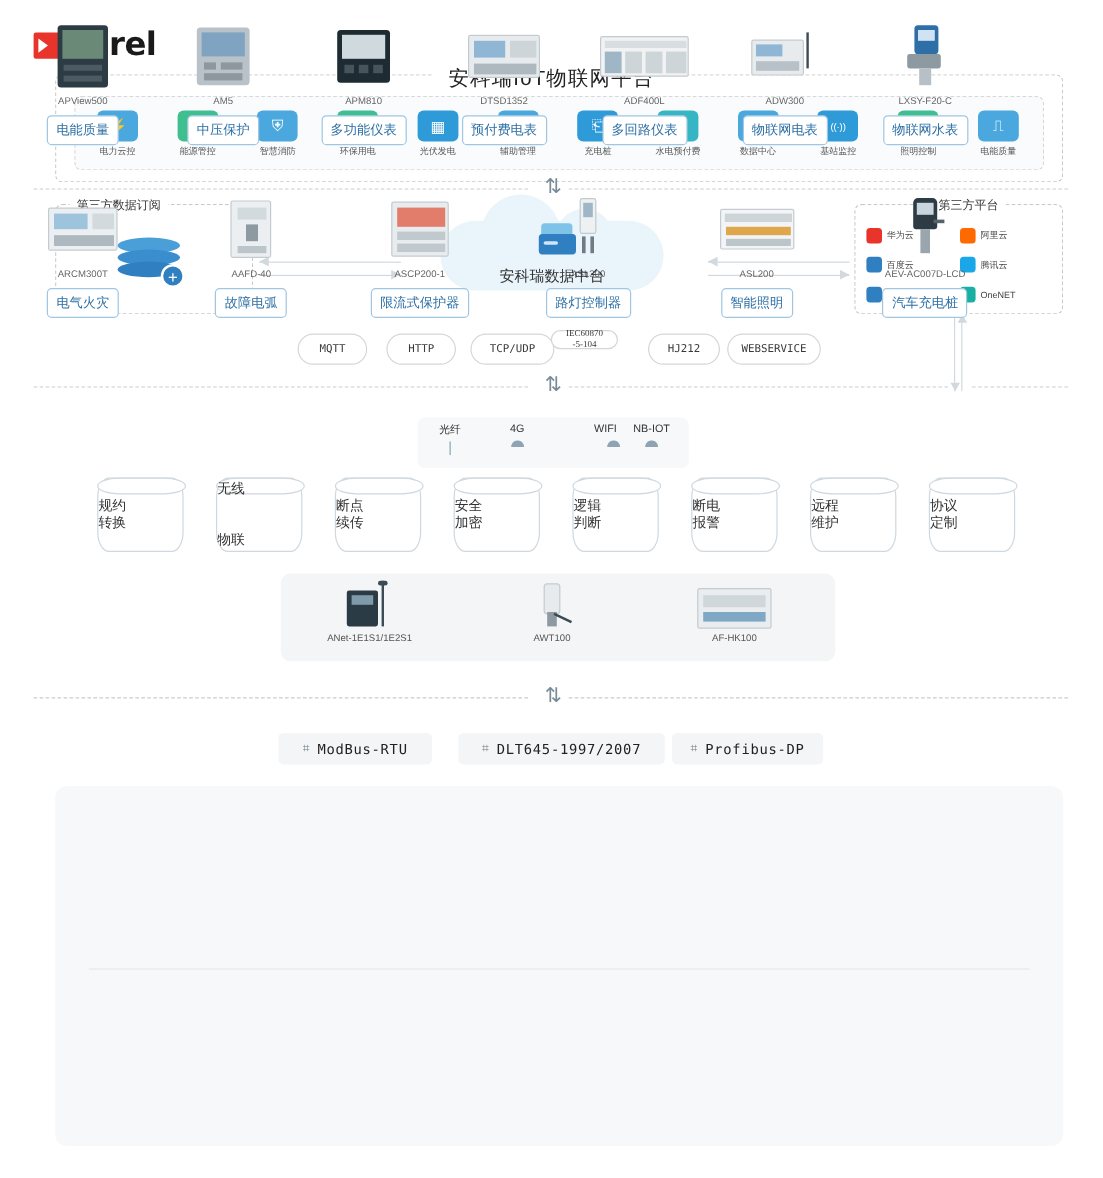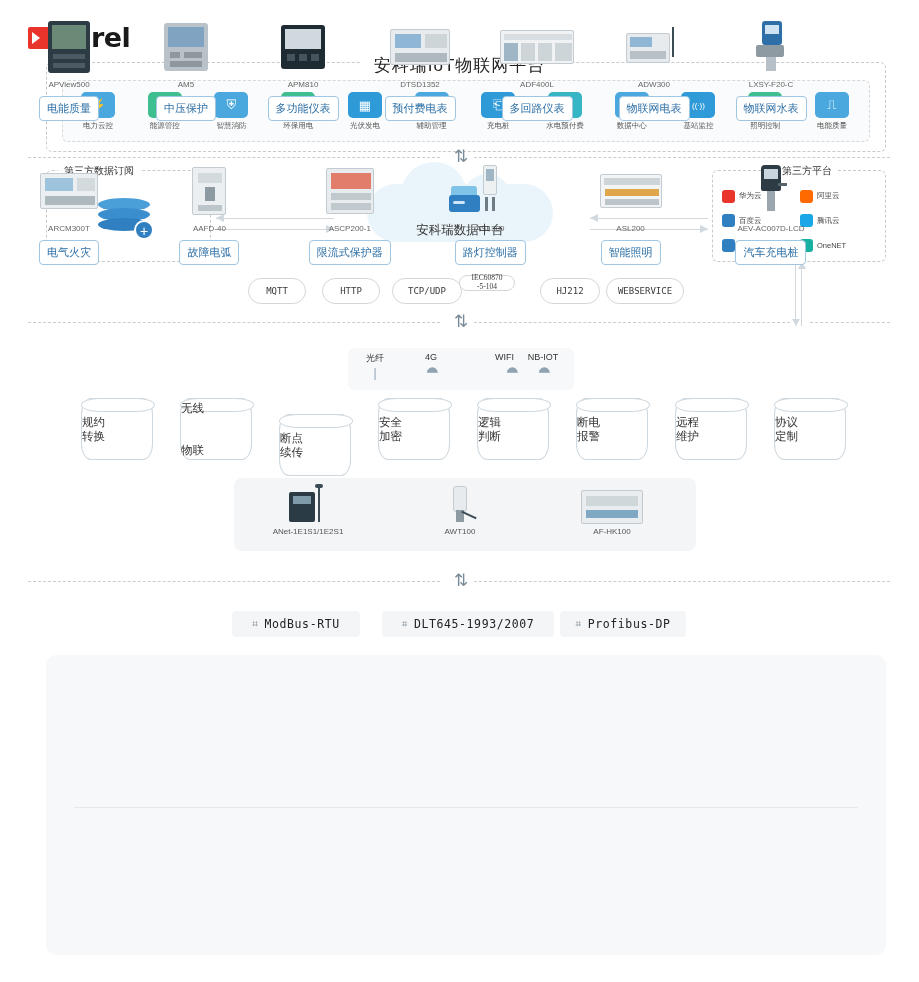--- a/index.html
+++ b/index.html
@@ -426,21 +426,21 @@
 
 <div id="cap-row">
     <div class="cyl" style="left: 81px; top: 398px;">
       <div style="position: relative; z-index: 2;">规约</div>
       <div style="position: relative; z-index: 2;">转换</div>
     </div>
     <div class="cyl" style="left: 180px; top: 398px;">
       <div style="position: relative; z-index: 2; font-family: Liberation Serif, serif;">无线</div>
       <div style="position: relative; z-index: 2; margin-top: 28px;">物联</div>
     </div>
-    <div class="cyl" style="left: 279px; top: 414px;">
+    <div class="cyl" style="left: 279px; top: 398px;">
       <div style="position: relative; z-index: 2;">断点</div>
       <div style="position: relative; z-index: 2;">续传</div>
     </div>
     <div class="cyl" style="left: 378px; top: 398px;">
       <div style="position: relative; z-index: 2;">安全</div>
       <div style="position: relative; z-index: 2;">加密</div>
     </div>
     <div class="cyl" style="left: 477px; top: 398px;">
       <div style="position: relative; z-index: 2;">逻辑</div>
       <div style="position: relative; z-index: 2;">判断</div>
@@ -498,21 +498,21 @@
 <div class="hdash" style="left:28px; top:581px; width:412px;"></div>
 <div class="hdash" style="left:474px; top:581px; width:416px;"></div>
 
 <div id="bus-row">
     <div class="bus-pill" style="left: 232px; top: 611px; width: 128px;">
       <span class="bus-ico">⌗</span>
       <span>ModBus-RTU</span>
     </div>
     <div class="bus-pill" style="left: 382px; top: 611px; width: 172px;">
       <span class="bus-ico">⌗</span>
-      <span>DLT645-1993/2007</span>
+      <span>DLT645-1997/2007</span>
     </div>
     <div class="bus-pill" style="left: 560px; top: 611px; width: 126px;">
       <span class="bus-ico">⌗</span>
       <span>Profibus-DP</span>
     </div>
   </div>
 
 <div id="dev-panel">
   <div class="dev-sep"></div>
 </div>

